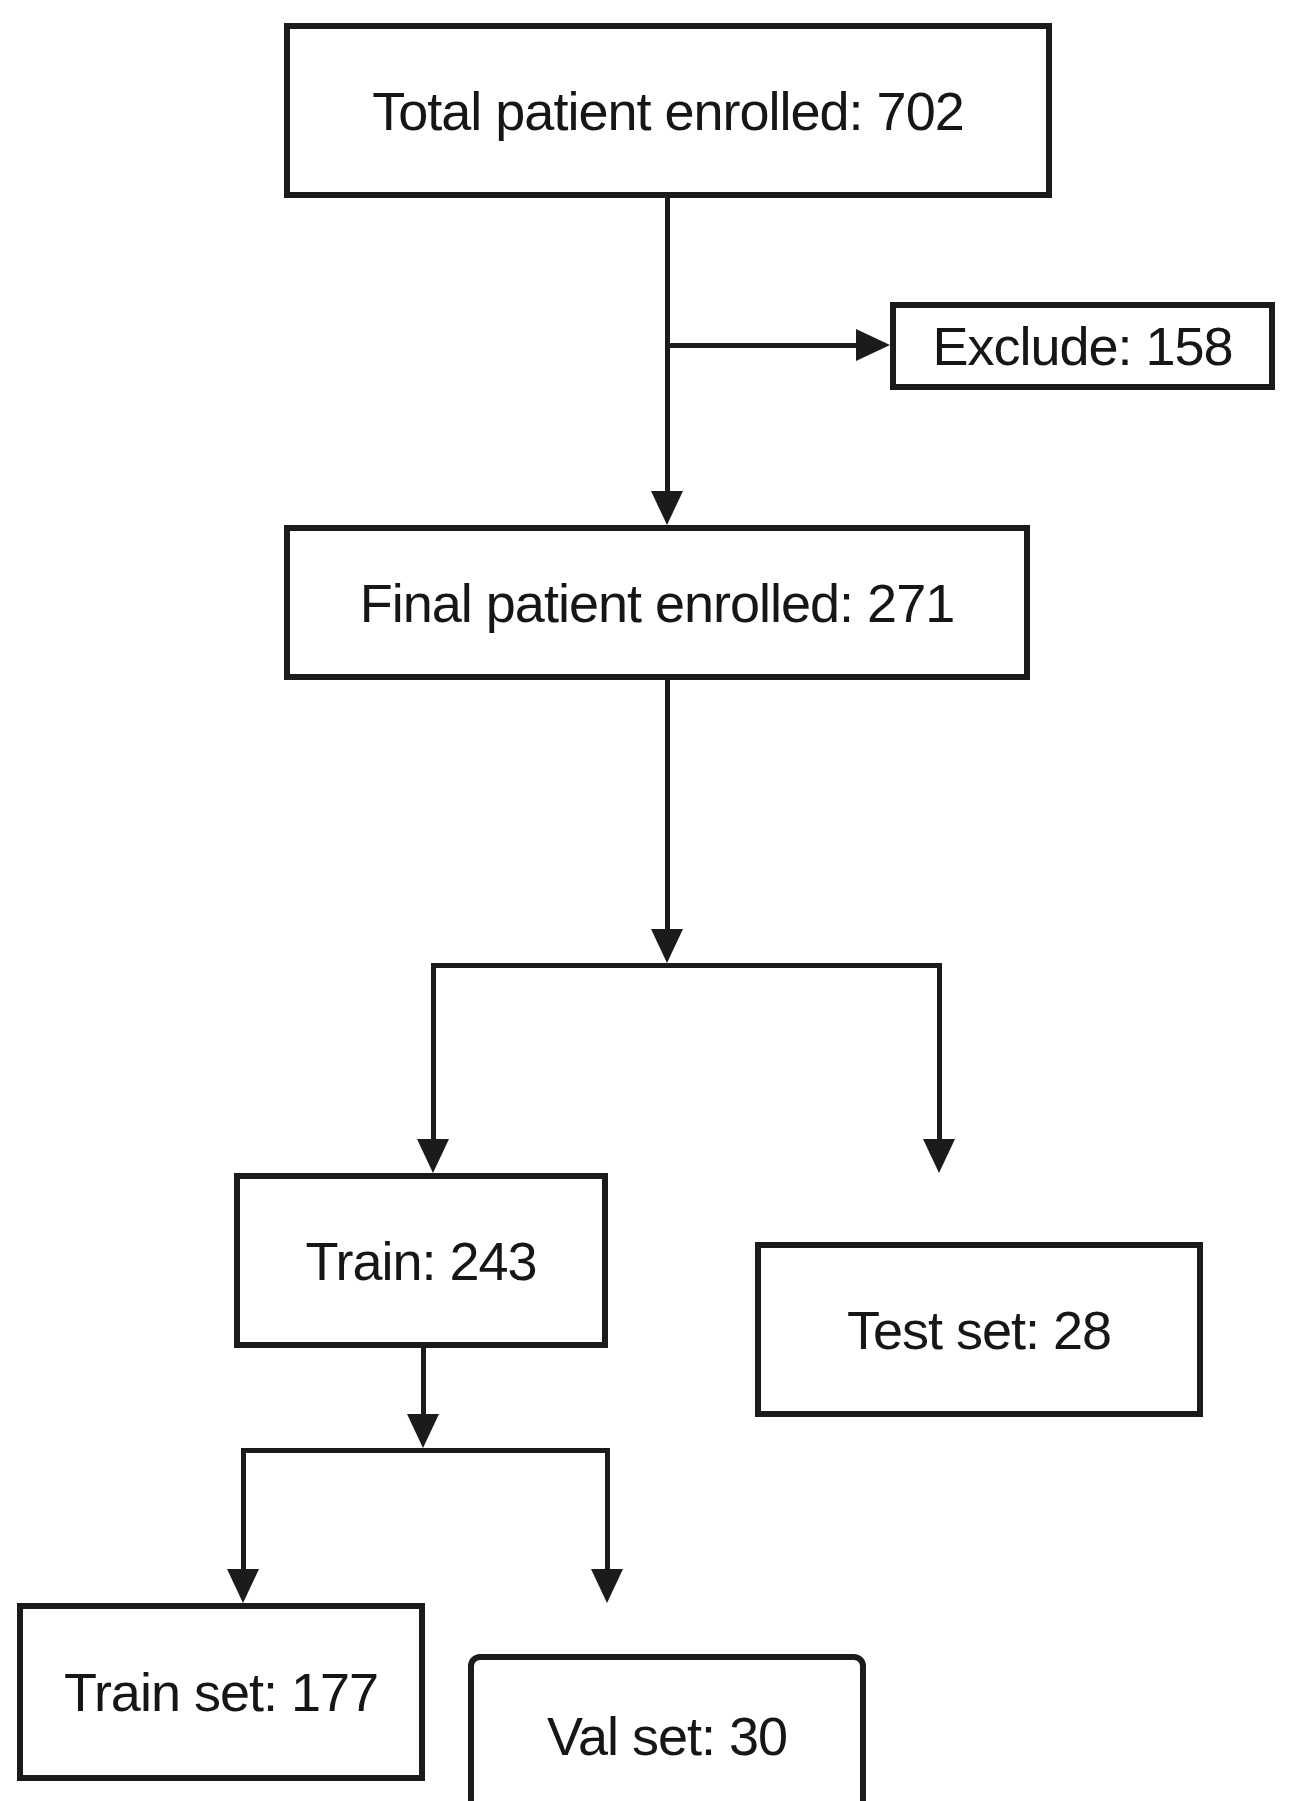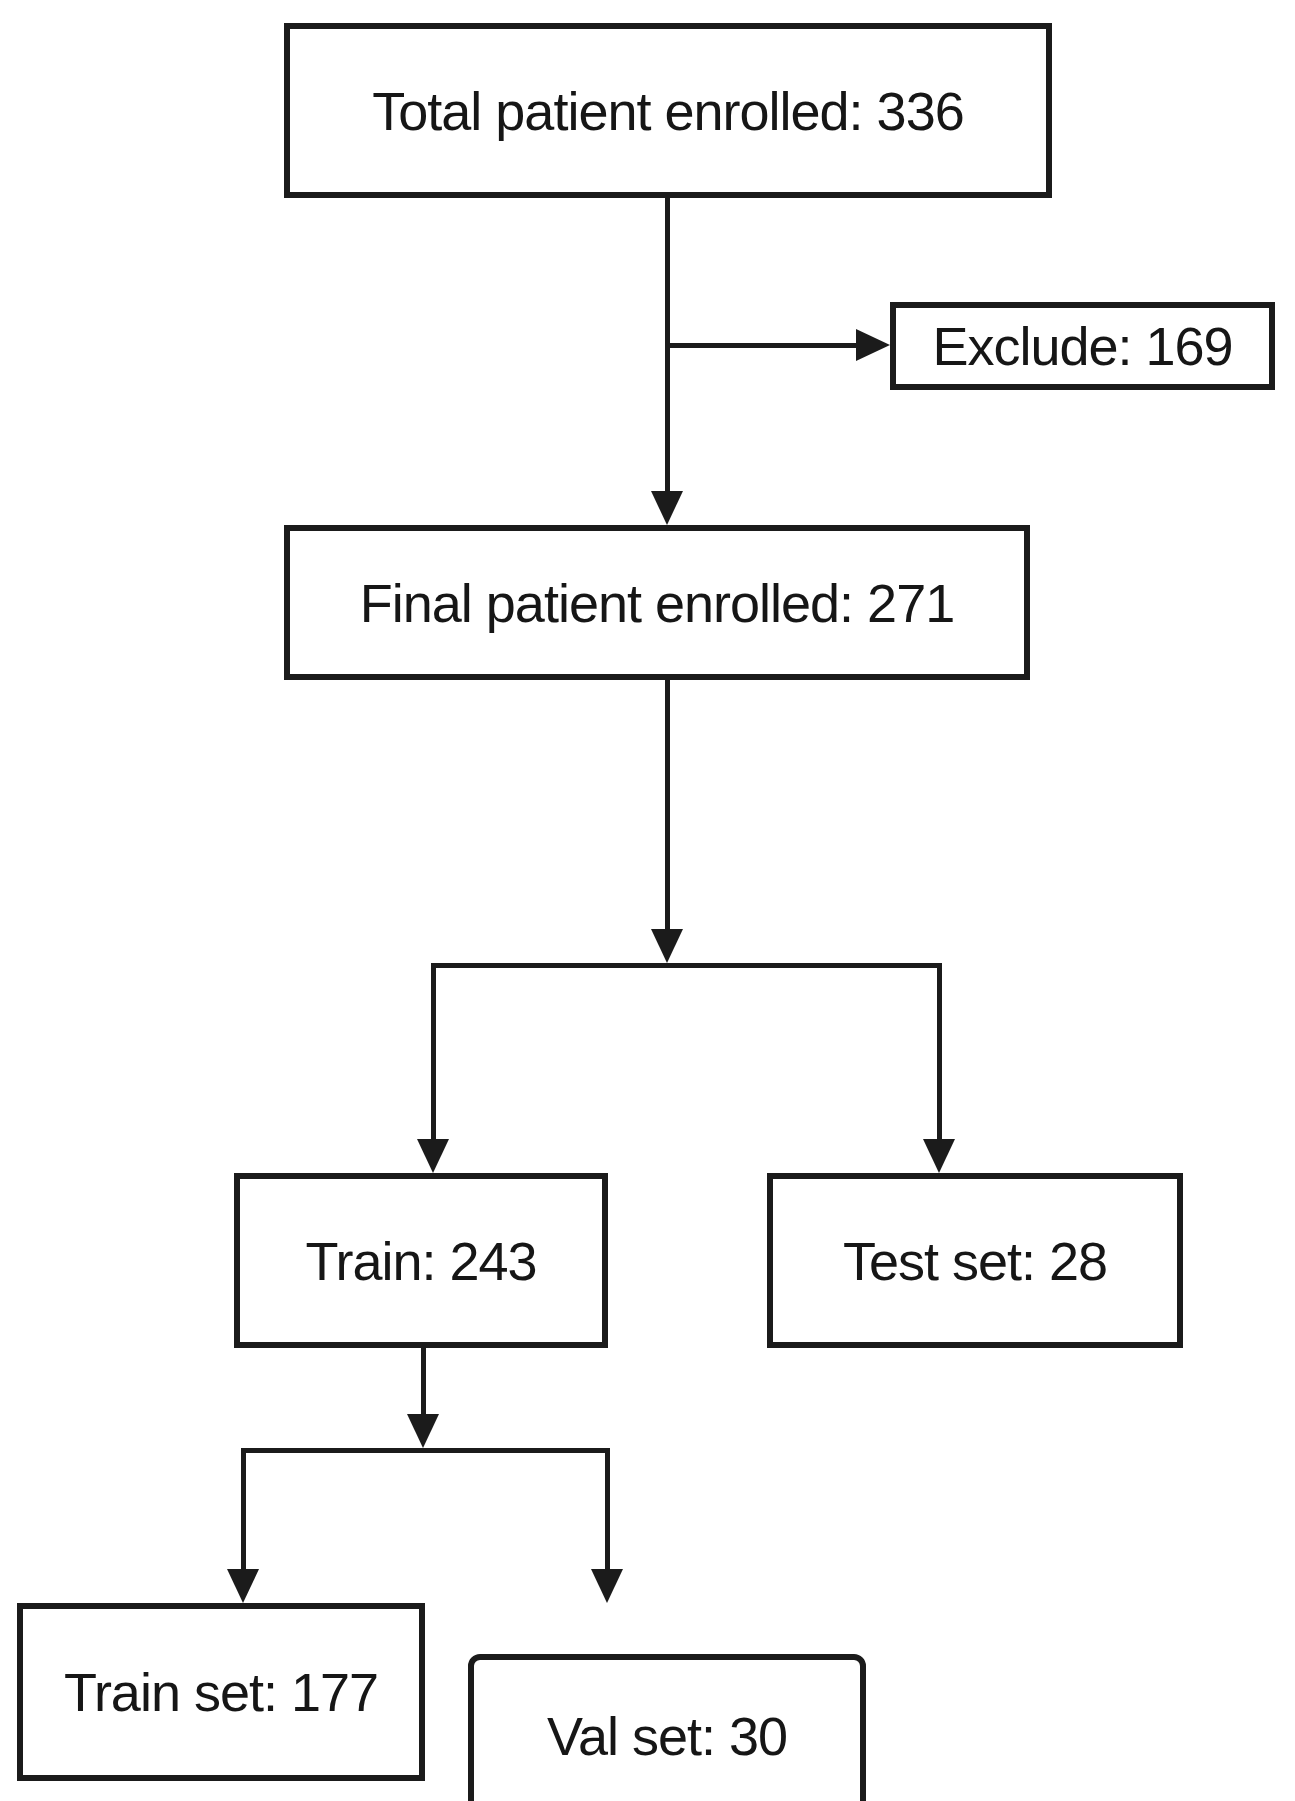--- a/index.html
+++ b/index.html
@@ -47,29 +47,29 @@
     border-top:16px solid transparent;
     border-bottom:16px solid transparent;
     border-left:34px solid var(--line);
   }
 </style>
 </head>
 <body>
 
 <div class="canvas">
 
-  <div class="node" style="left:284px; top:23px;  width:768px; height:175px;">Total patient enrolled: 336</div>
+  <div class="node" style="left:284px; top:23px;  width:768px; height:175px;">Total patient enrolled: 702</div>
 
-  <div class="node" style="left:890px; top:302px; width:385px; height:88px;">Exclude: 169</div>
+  <div class="node" style="left:890px; top:302px; width:385px; height:88px;">Exclude: 158</div>
 
   <div class="node" style="left:284px; top:525px; width:746px; height:155px;">Final patient enrolled: 271</div>
 
   <div class="node" style="left:234px; top:1173px; width:374px; height:175px;">Train: 243</div>
 
-  <div class="node" style="left:755px; top:1173px; width:416px; height:175px;margin-left:12px;">Test set: 28</div>
+  <div class="node" style="left:755px; top:1242px; width:448px; height:175px;">Test set: 28</div>
 
   <div class="node" style="left:17px; top:1603px; width:408px; height:178px;">Train set: 177</div>
 
   <div class="node" style="left:468px; top:1654px; width:398px; height:164px;border-radius:12px;">Val set: 30</div>
 
   <div class="cline" style="left:665px; top:198px; width:5px; height:295px;"></div>
   <div class="arrow-down" style="left:651px; top:491px;"></div>
 
   <div class="cline" style="left:668px; top:343px; width:190px; height:5px;"></div>
   <div class="arrow-right" style="left:856px; top:329px;"></div>

